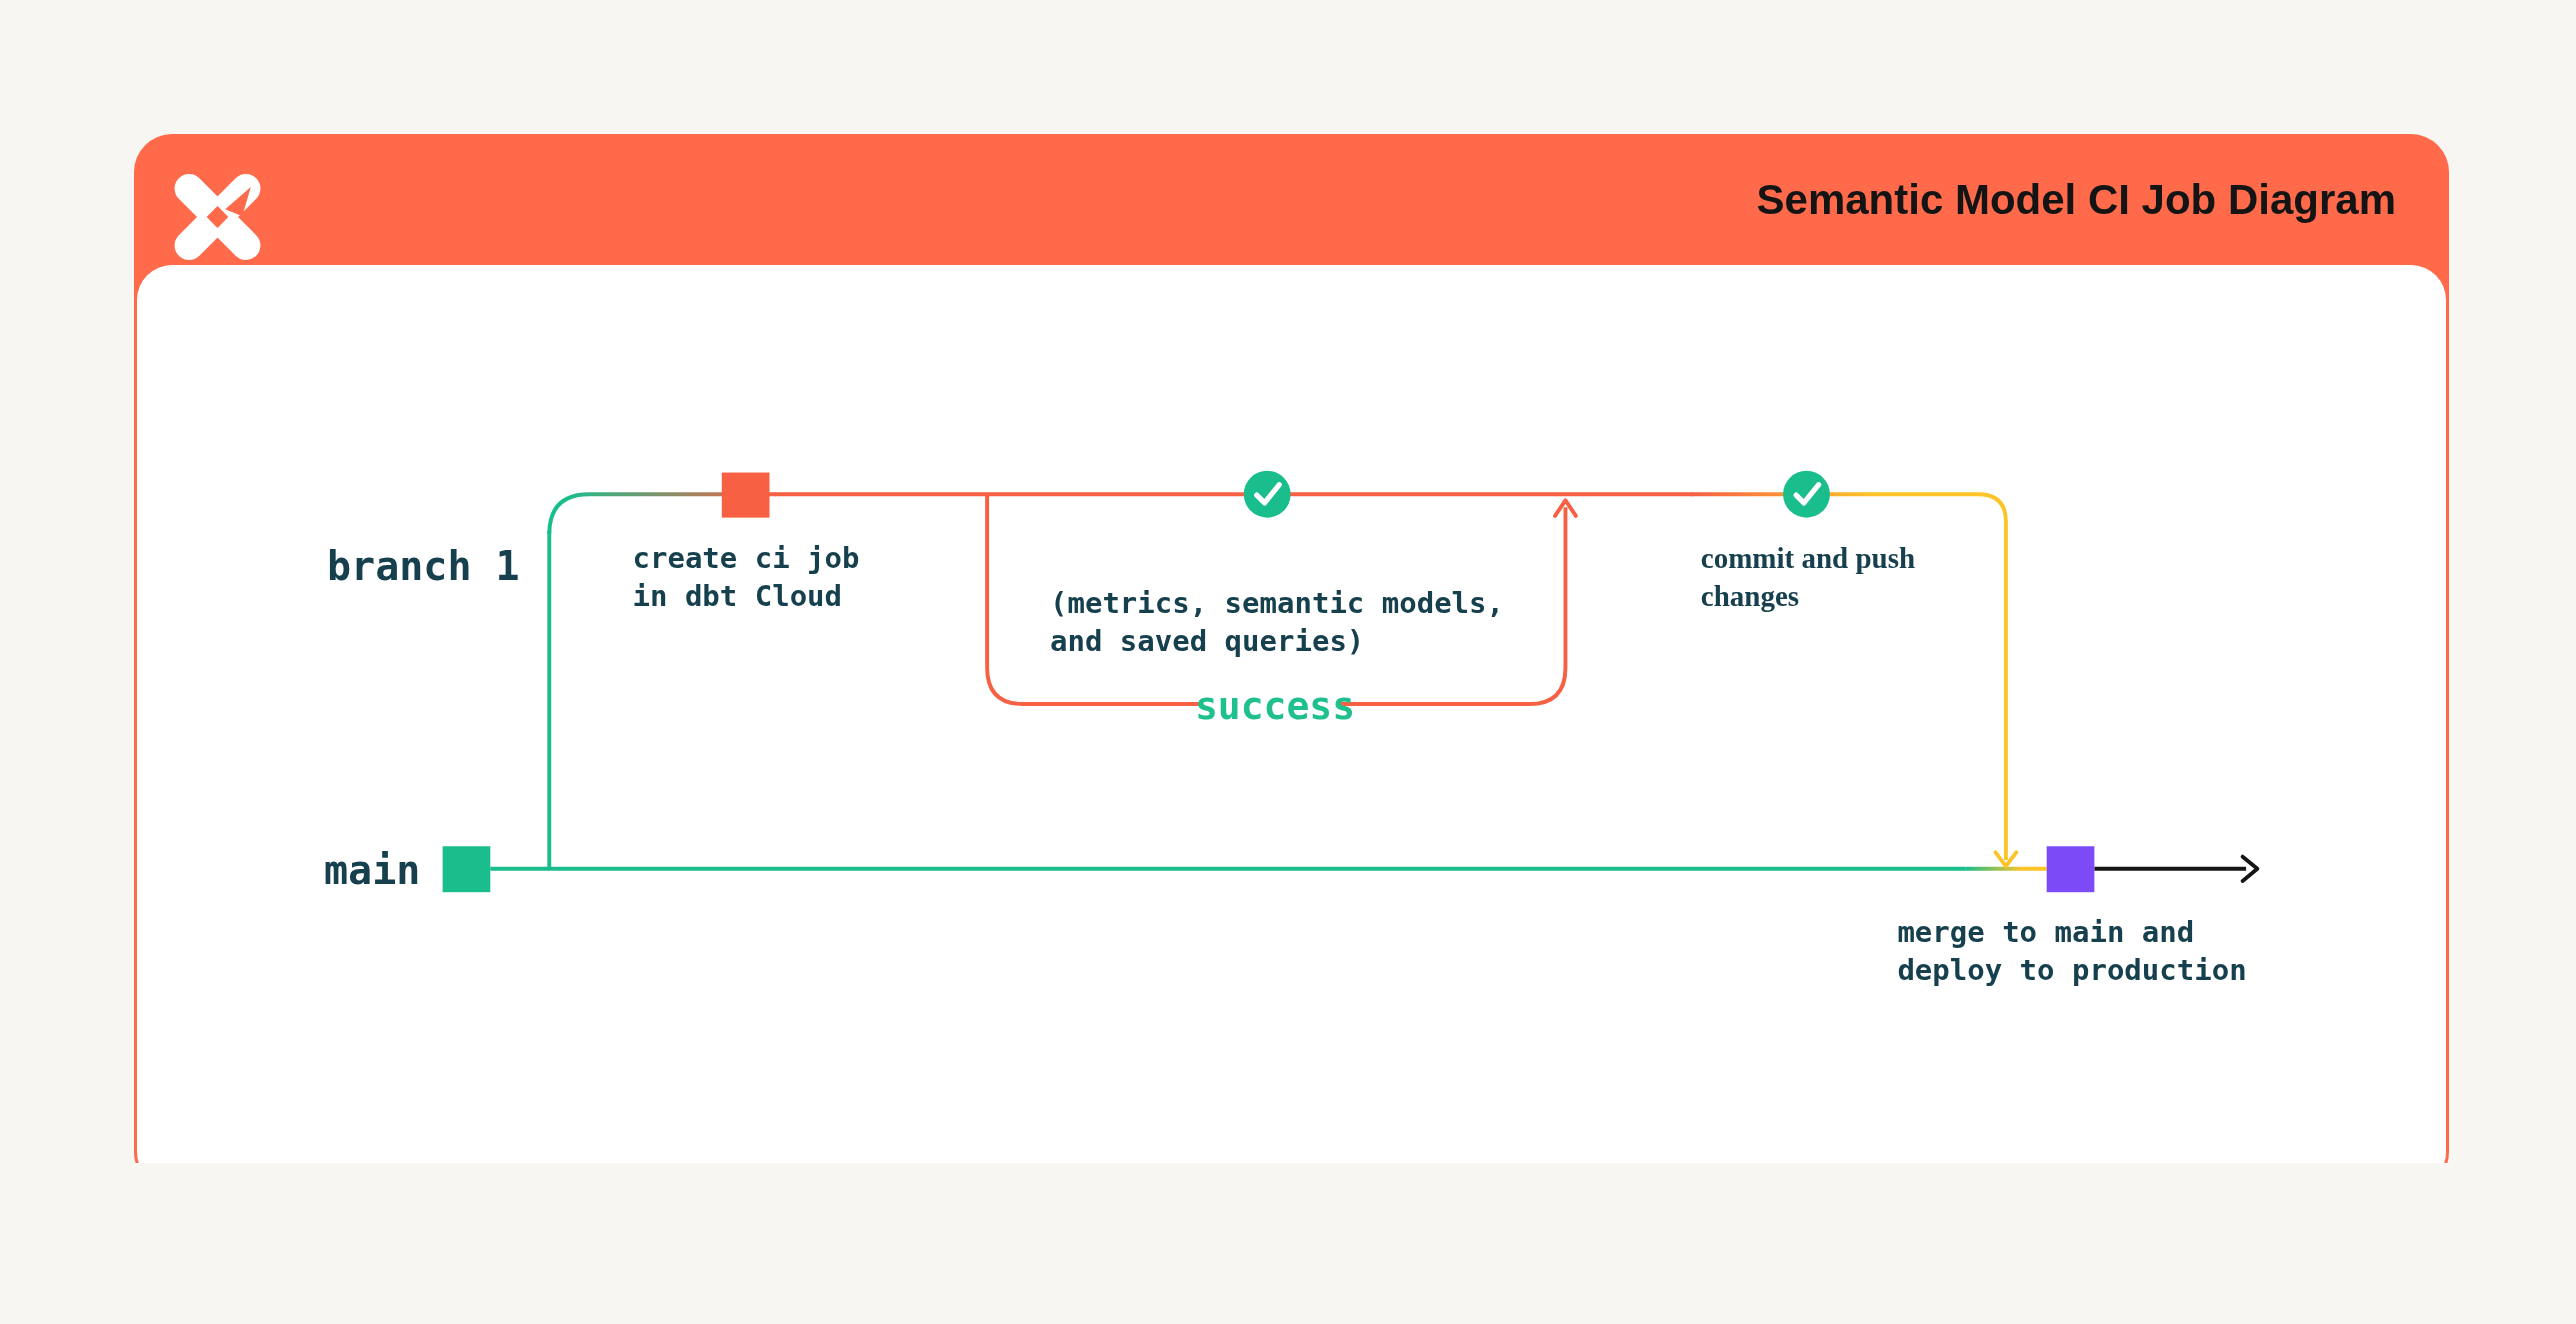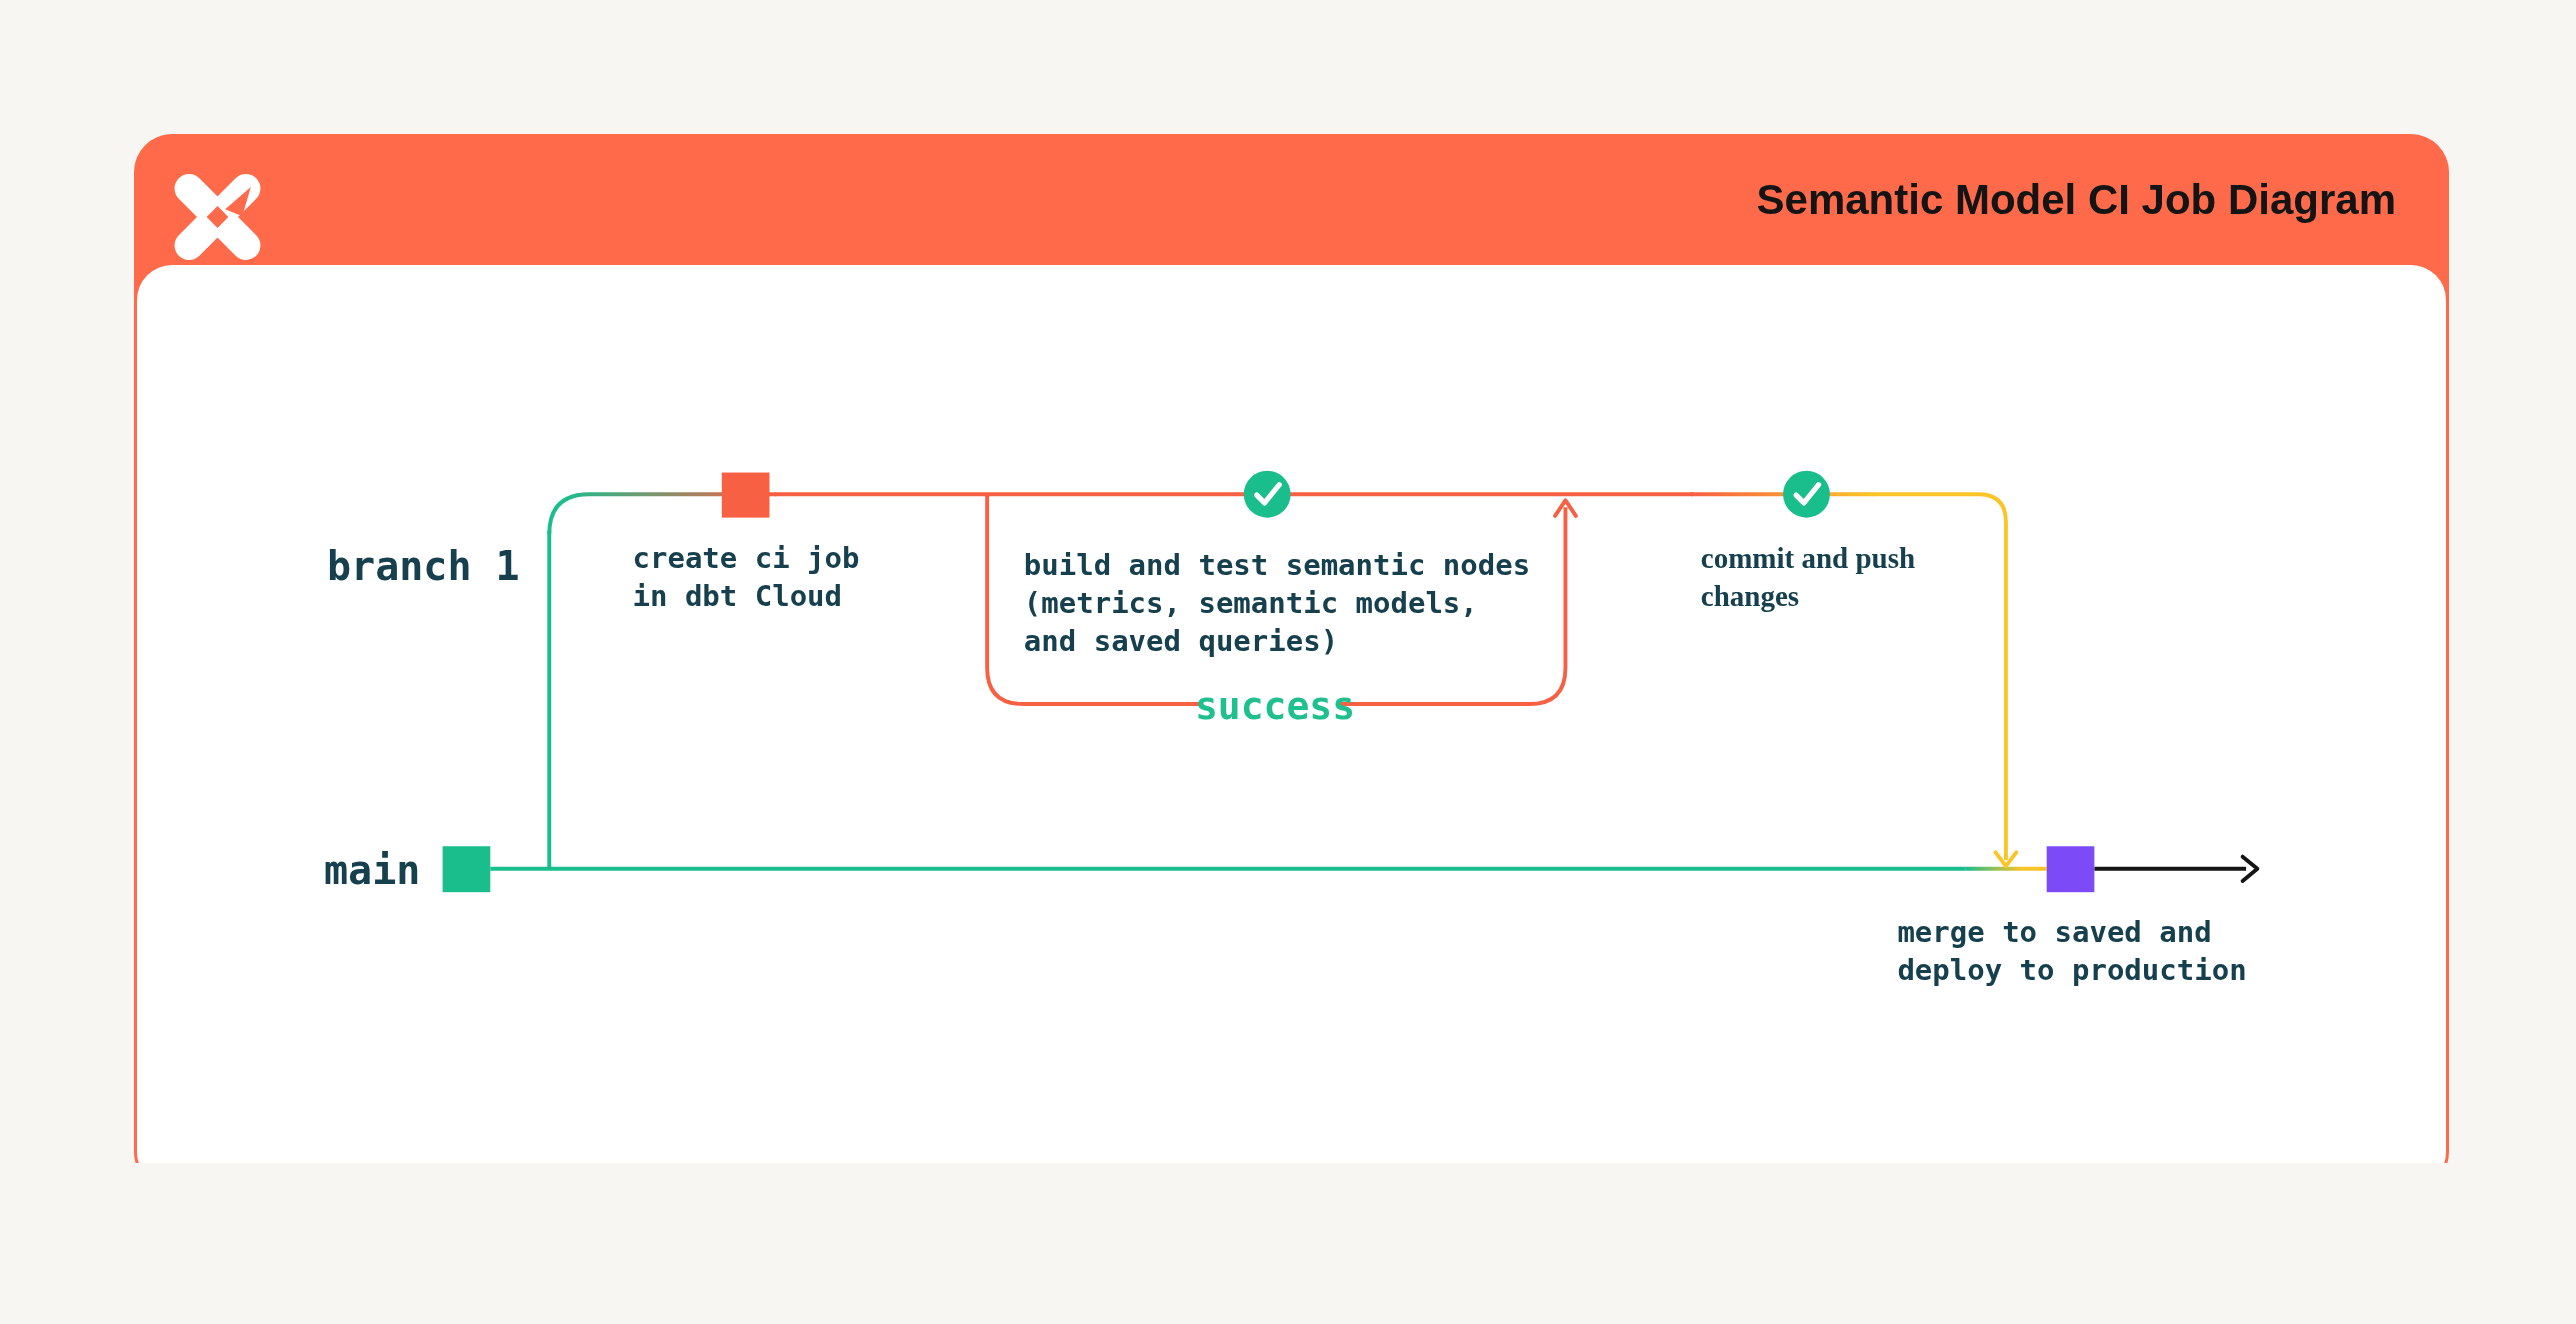--- a/index.html
+++ b/index.html
@@ -162,22 +162,22 @@
       <circle class="f-green" cx="2083" cy="570" r="27"></circle>
       <polyline class="check" points="2071,571 2080,580 2097,559"></polyline>
     </g>
   </svg>
 
   <div class="lbl branch-lbl" style="left:327px;top:540px;">branch 1</div>
   <div class="lbl branch-lbl" style="left:324px;top:844px;">main</div>
 
   <div class="lbl node-lbl" style="left:746px;top:539px;"><span>create ci job</span><br><span>in dbt Cloud</span></div>
 
-  <div class="lbl node-lbl" style="left:1277px;top:546px;"><span>build and test semantic nodes</span><br><span>(metrics, semantic models,</span><br><span>and saved queries)</span></div>
+  <div class="lbl node-lbl" style="left:1277px;top:546px;"><br><span>(metrics, semantic models,</span><br><span>and saved queries)</span></div>
 
   <div class="lbl node-lbl" style="left:1808px;top:539px;font-family:Liberation Serif, serif;"><span>commit and push</span><br><span>changes</span></div>
 
   <div class="lbl success-lbl" style="left:1275px;top:688px;">success</div>
 
-  <div class="lbl node-lbl" style="left:2072px;top:913px;"><span>merge to saved and</span><br><span>deploy to production</span></div>
+  <div class="lbl node-lbl" style="left:2072px;top:913px;"><span>merge to main and</span><br><span>deploy to production</span></div>
 
 </div>
 
 
 </body></html>

